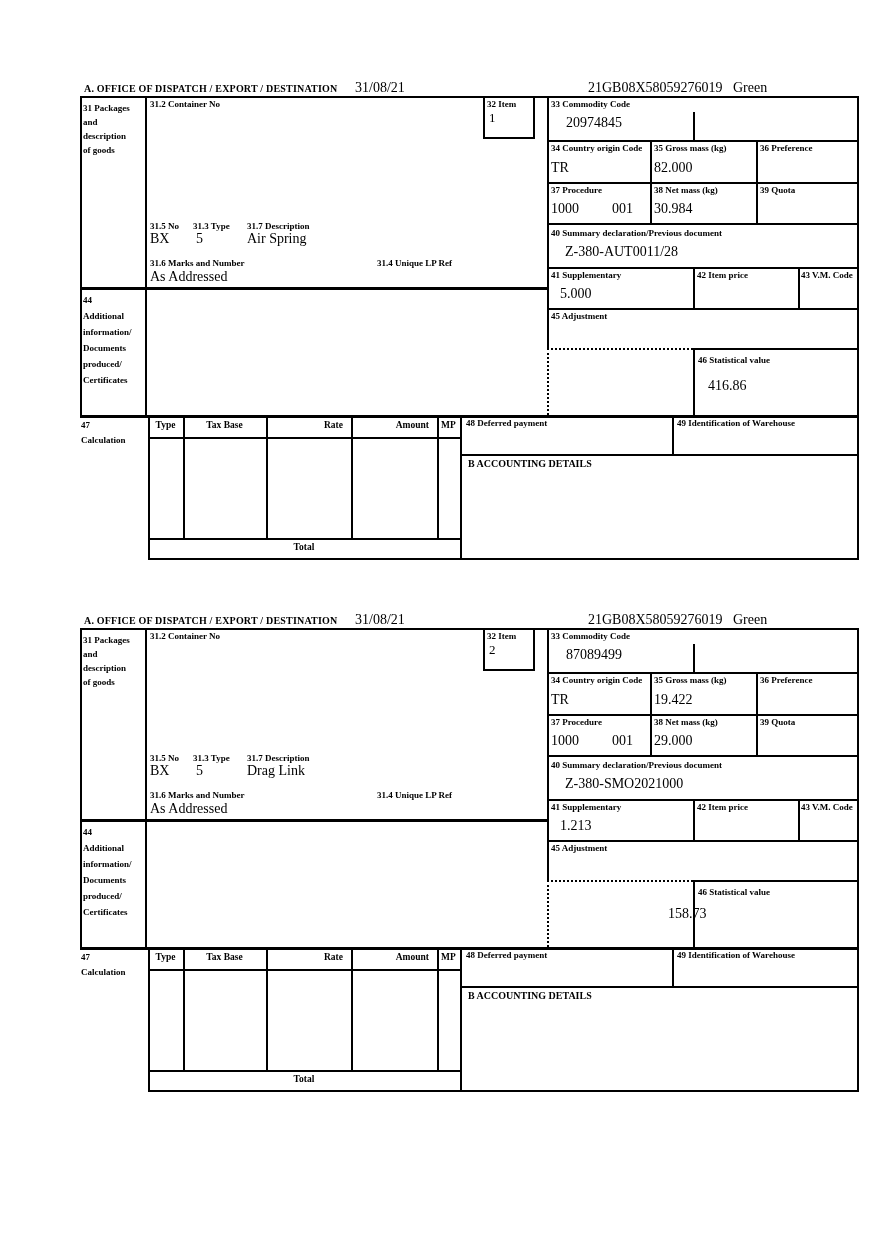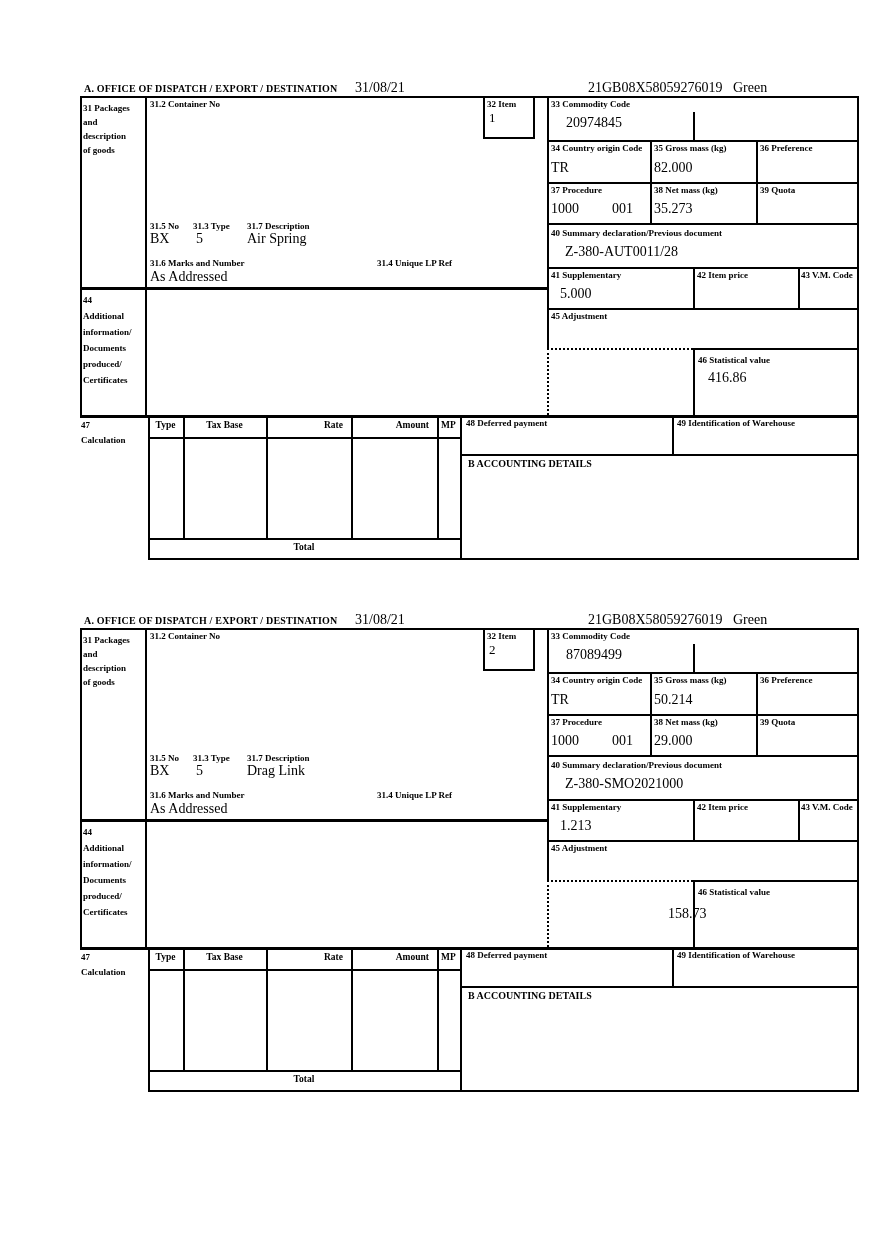--- a/index.html
+++ b/index.html
@@ -84,34 +84,34 @@
     <div class="lbl" style="left:551px;top:61px">34 Country origin Code</div>
     <div class="val" style="left:551px;top:78px">TR</div>
     <div class="lbl" style="left:654px;top:61px">35 Gross mass (kg)</div>
     <div class="val" style="left:654px;top:78px">82.000</div>
     <div class="lbl" style="left:760px;top:61px">36 Preference</div>
 
     <div class="lbl" style="left:551px;top:103px">37 Procedure</div>
     <div class="val" style="left:551px;top:119px">1000</div>
     <div class="val" style="left:612px;top:119px">001</div>
     <div class="lbl" style="left:654px;top:103px">38 Net mass (kg)</div>
-    <div class="val" style="left:654px;top:119px">35.273</div>
+    <div class="val" style="left:654px;top:119px">30.984</div>
     <div class="lbl" style="left:760px;top:103px">39 Quota</div>
 
     <div class="lbl" style="left:551px;top:146px">40 Summary declaration/Previous document</div>
     <div class="val" style="left:565px;top:162px">Z-380-AUT0011/28</div>
 
     <div class="lbl" style="left:551px;top:188px">41 Supplementary</div>
     <div class="val" style="left:560px;top:204px">5.000</div>
     <div class="lbl" style="left:697px;top:188px">42 Item price</div>
     <div class="lbl" style="left:801px;top:188px">43 V.M. Code</div>
 
     <div class="lbl" style="left:551px;top:229px">45 Adjustment</div>
     <div class="lbl" style="left:698px;top:273px">46 Statistical value</div>
-    <div class="val" style="left:708px;top:288px">416.86</div>
+    <div class="val" style="left:708px;top:296px">416.86</div>
 
     <div class="lbl" style="left:150px;top:139px">31.5 No</div>
     <div class="lbl" style="left:193px;top:139px">31.3 Type</div>
     <div class="lbl" style="left:247px;top:139px">31.7 Description</div>
     <div class="val" style="left:150px;top:149px">BX</div>
     <div class="val" style="left:196px;top:149px">5</div>
     <div class="val" style="left:247px;top:149px">Air Spring</div>
 
     <div class="lbl" style="left:150px;top:176px">31.6 Marks and Number</div>
     <div class="lbl" style="left:377px;top:176px">31.4 Unique LP Ref</div>
@@ -197,21 +197,21 @@
     <div class="lbl" style="left:150px;top:17px">31.2 Container No</div>
     <div class="lbl" style="left:487px;top:17px">32 Item</div>
     <div class="val sm" style="left:489px;top:28px">2</div>
 
     <div class="lbl" style="left:551px;top:17px">33 Commodity Code</div>
     <div class="val" style="left:566px;top:33px">87089499</div>
 
     <div class="lbl" style="left:551px;top:61px">34 Country origin Code</div>
     <div class="val" style="left:551px;top:78px">TR</div>
     <div class="lbl" style="left:654px;top:61px">35 Gross mass (kg)</div>
-    <div class="val" style="left:654px;top:78px">50.214</div>
+    <div class="val" style="left:654px;top:78px">19.422</div>
     <div class="lbl" style="left:760px;top:61px">36 Preference</div>
 
     <div class="lbl" style="left:551px;top:103px">37 Procedure</div>
     <div class="val" style="left:551px;top:119px">1000</div>
     <div class="val" style="left:612px;top:119px">001</div>
     <div class="lbl" style="left:654px;top:103px">38 Net mass (kg)</div>
     <div class="val" style="left:654px;top:119px">29.000</div>
     <div class="lbl" style="left:760px;top:103px">39 Quota</div>
 
     <div class="lbl" style="left:551px;top:146px">40 Summary declaration/Previous document</div>

